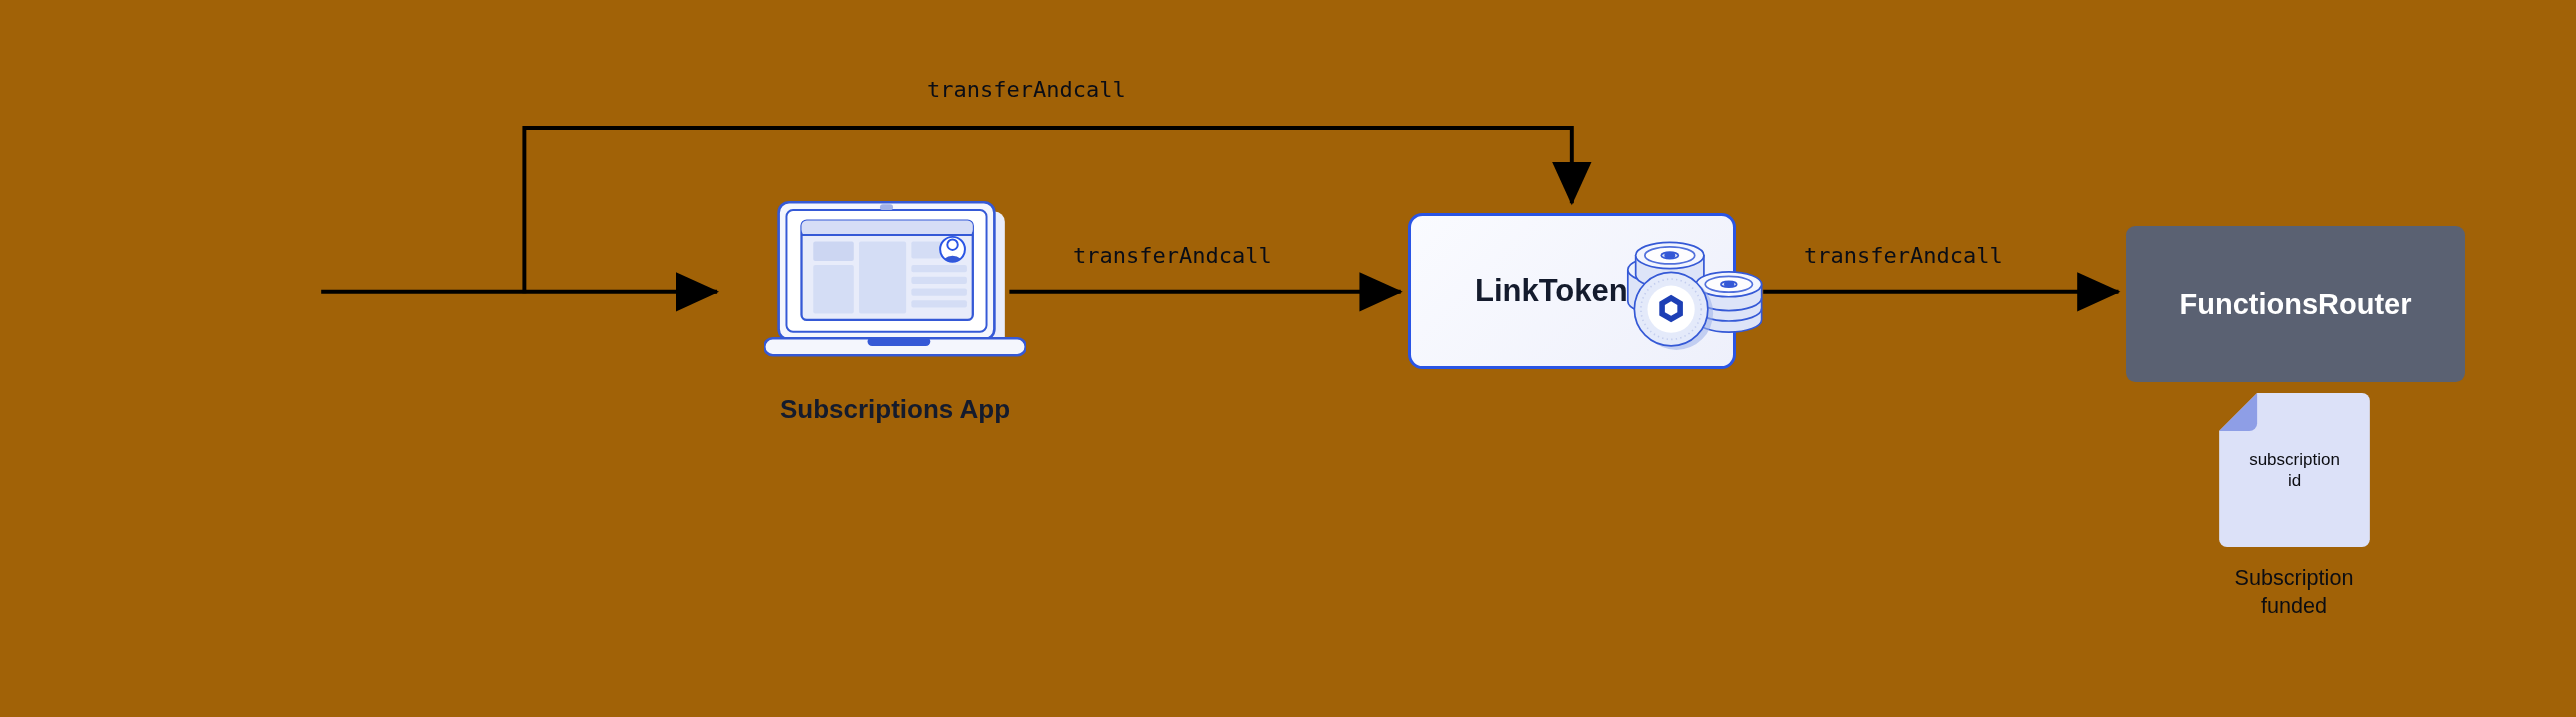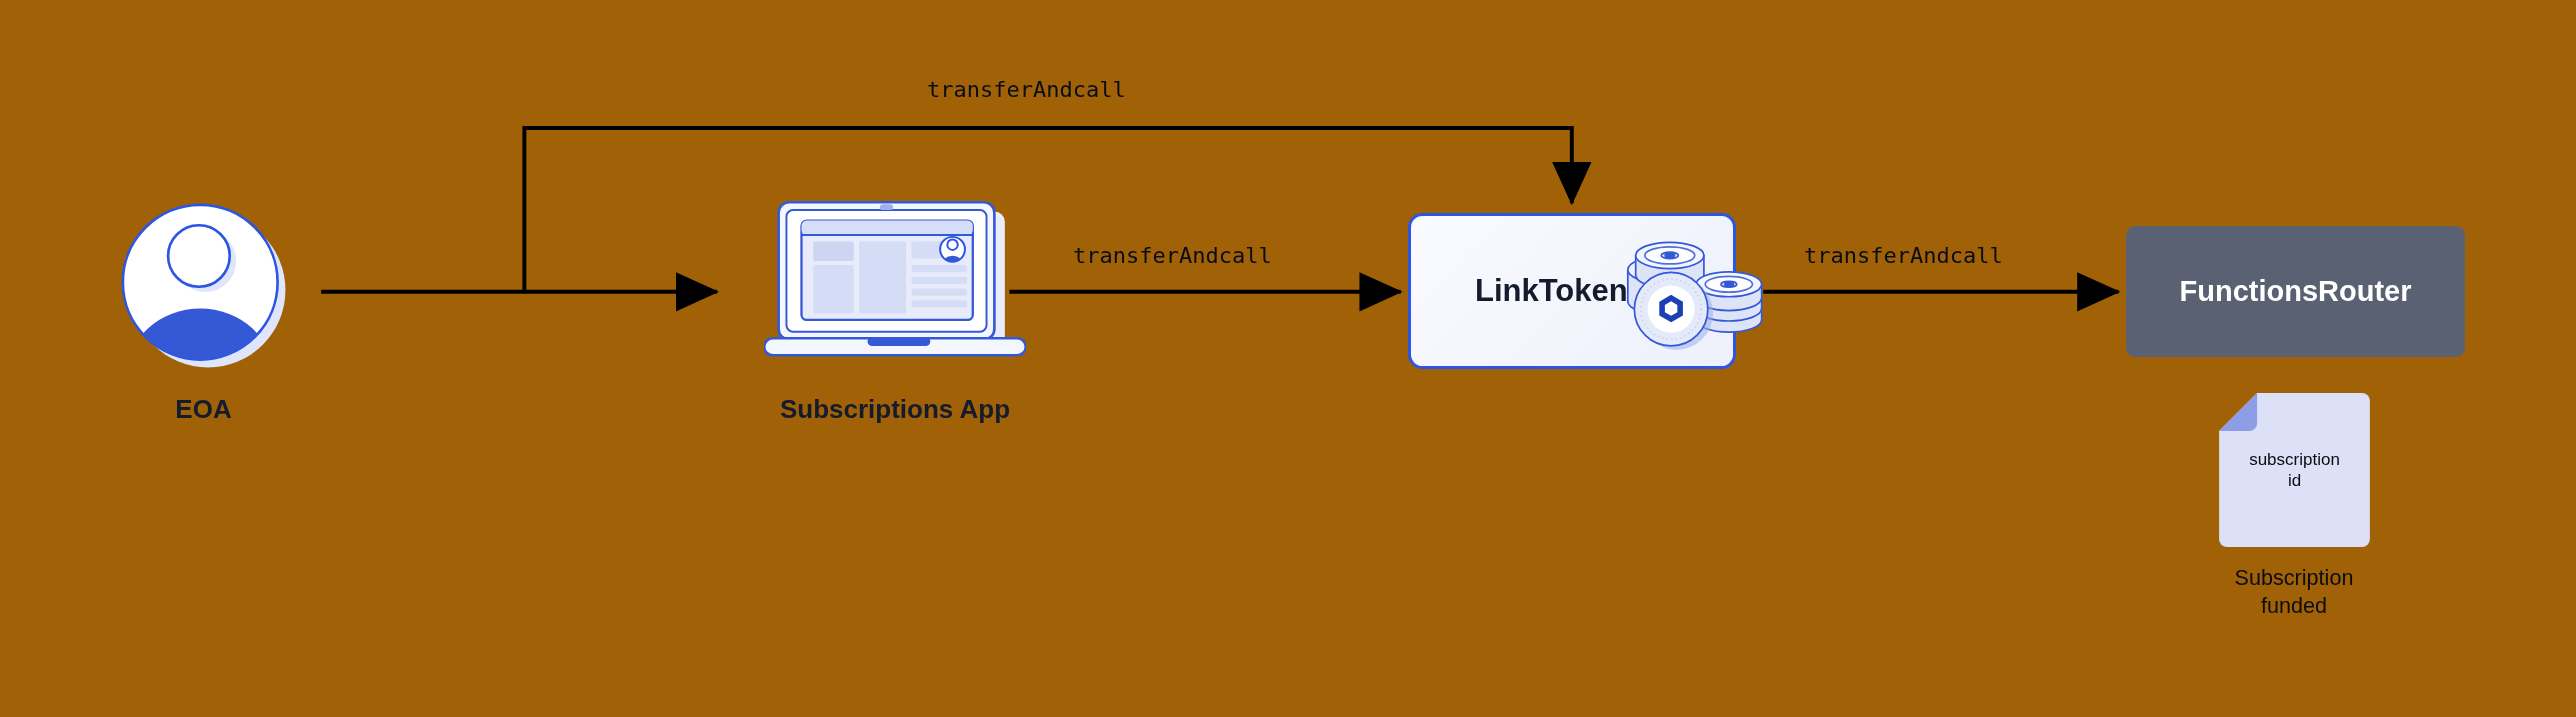--- a/index.html
+++ b/index.html
@@ -91,21 +91,21 @@
     width: 164px;
     height: 125px;
   }
 
   
   #functionsrouter-box {
     position: absolute;
     left: 2126px;
     top: 226px;
     width: 339px;
-    height: 131px;
+    height: 156px;
     background: #5a6172;
     border-radius: 9.2px;
     display: flex;
     align-items: center;
     justify-content: center;
     text-align: right;
   }
   #functionsrouter-label {
     font-family: "Liberation Sans", sans-serif;
     font-weight: bold;
@@ -179,42 +179,20 @@
       <path d="M 2690 445 L 3232 445" stroke="#000000" stroke-width="6" fill="none" marker-end="url(#arrowhead)"></path>
     </g>
   </svg>
 
   <div class="edge-label" style="left:927px; top:77px;">transferAndcall</div>
 
   <div class="edge-label" style="left:1073px; top:243px;">transferAndcall</div>
 
   <div class="edge-label" style="left:1804px; top:243px;">transferAndcall</div>
 
-  <div class="node" id="eoa-node">
-    <div class="avatar-wrap">
-      <svg viewBox="0 0 270 270" width="177" height="177" xmlns="http://www.w3.org/2000/svg">
-
-        <circle cx="142" cy="142" r="118" fill="#dfe6fb"></circle>
-
-        <circle cx="130" cy="130" r="118" fill="#ffffff" stroke="#2a55e5" stroke-width="4"></circle>
-
-        <clipPath id="eoaClip">
-            <circle cx="130" cy="130" r="118"></circle>
-          </clipPath>
-        <g clip-path="url(#eoaClip)">
-          <ellipse cx="130" cy="275" rx="113" ry="105" fill="#3559d6"></ellipse>
-        </g>
-
-        <circle cx="138" cy="98" r="47" fill="#dfe6fb"></circle>
-
-        <circle cx="128" cy="90" r="47" fill="#ffffff" stroke="#2a55e5" stroke-width="4"></circle>
-      </svg>
-    </div>
-    <div class="node-caption" id="eoa-caption">EOA</div>
-  </div>
 
   <div class="node" id="app-node">
     <svg viewBox="0 0 400 260" width="262" height="170" xmlns="http://www.w3.org/2000/svg">
 
       <rect x="38" y="22" width="330" height="208" rx="16" fill="#e9edfb"></rect>
 
       <rect x="22" y="8" width="330" height="210" rx="16" fill="#f4f6fd" stroke="#3559d6" stroke-width="4"></rect>
 
       <rect x="34" y="20" width="306" height="186" rx="10" fill="#ffffff" stroke="#3559d6" stroke-width="3"></rect>
 

